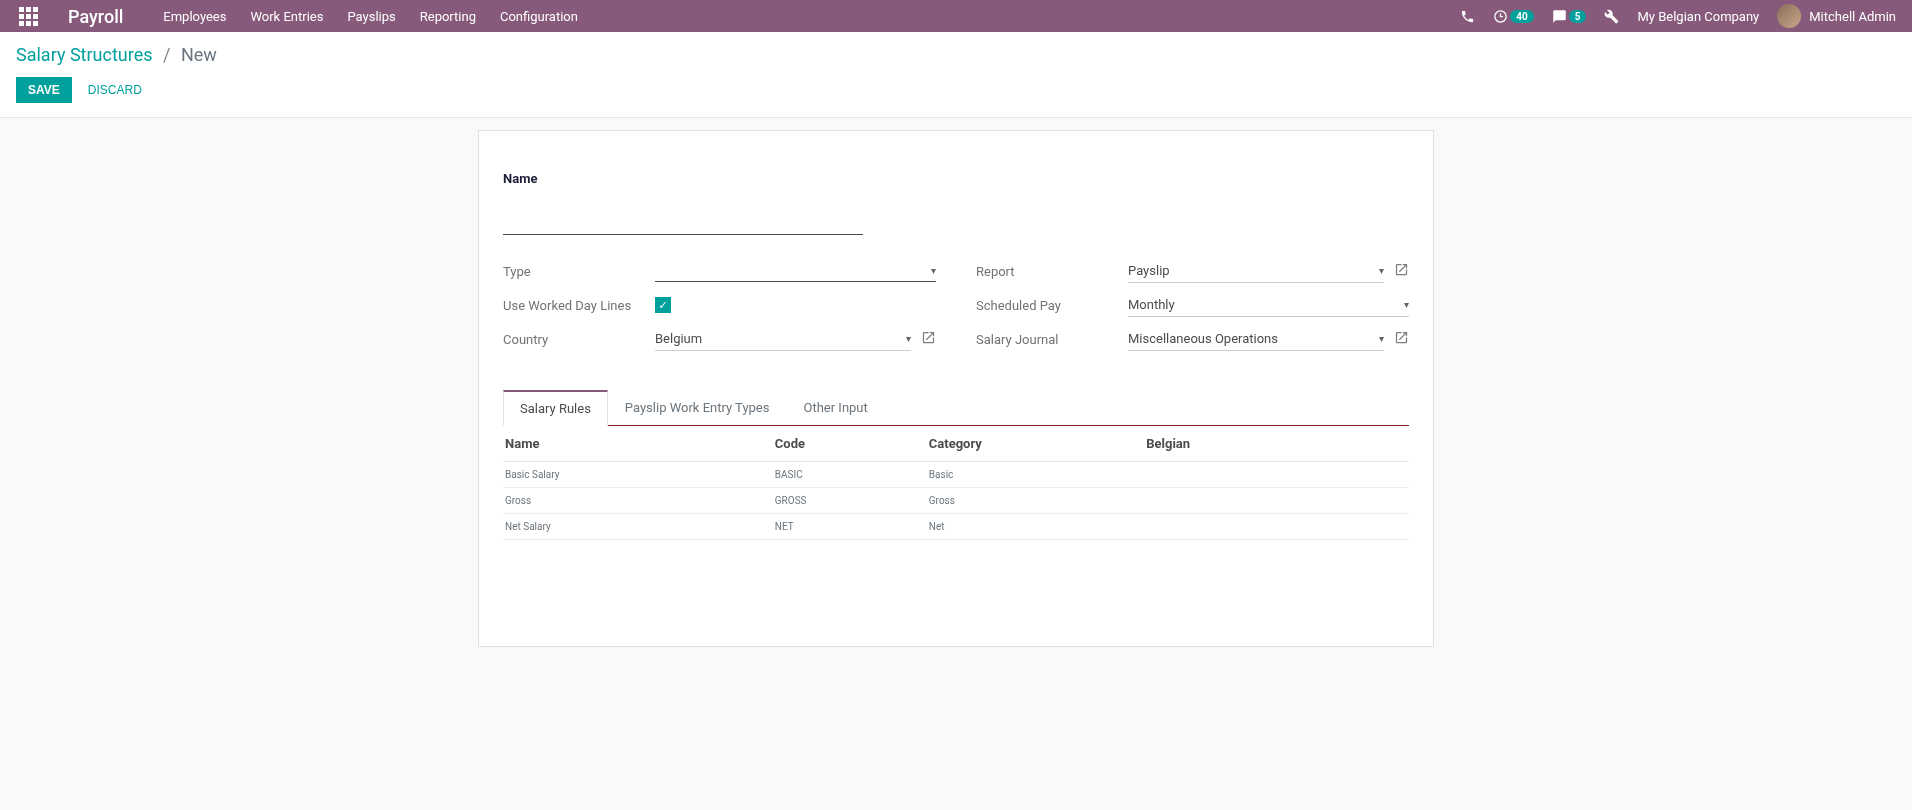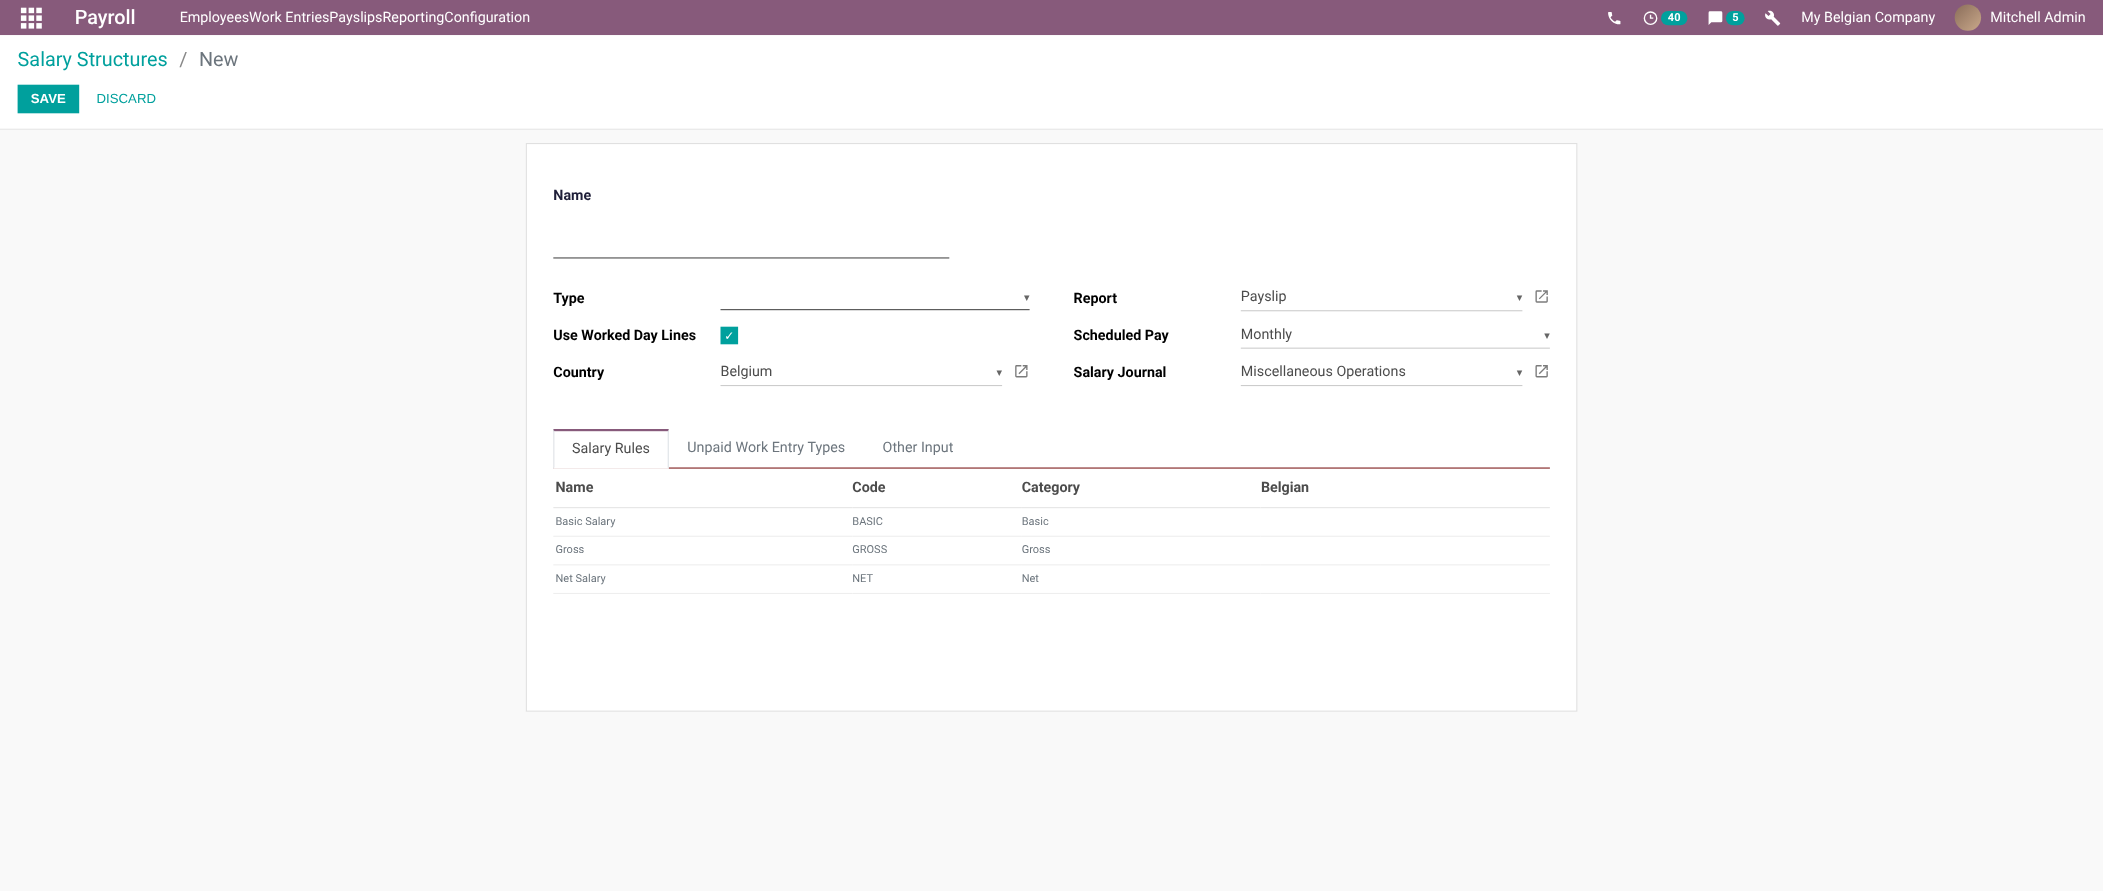--- a/index.html
+++ b/index.html
@@ -3,21 +3,21 @@
 <meta charset="utf-8">
 <style>
   * { box-sizing: border-box; margin: 0; padding: 0; }
   body { font-family: -apple-system, BlinkMacSystemFont, "Segoe UI", Roboto, "Helvetica Neue", Arial, sans-serif; font-size: 13px; color: #4c4c4c; background: #f9f9f9; }
   
   
   .navbar { background: #875a7b; height: 32px; display: flex; align-items: center; padding: 0 16px; color: #fff; }
   .apps-icon { width: 24px; height: 24px; display: flex; flex-wrap: wrap; gap: 2px; align-content: center; justify-content: center; cursor: pointer; }
   .apps-icon span { width: 5px; height: 5px; background: #fff; display: block; }
   .app-title { font-size: 18px; font-weight: 500; margin-left: 28px; margin-right: 40px; }
-  .nav-menu { display: flex; }
+  .nav-menu { display: flex; gap: 24px; }
   .nav-menu a { color: #fff; text-decoration: none; font-size: 13px; cursor: pointer; }
   .nav-right { margin-left: auto; display: flex; align-items: center; gap: 18px; }
   .icon-btn { color: #fff; cursor: pointer; display: flex; align-items: center; position: relative; }
   .badge { background: #00a09d; color: #fff; font-size: 10px; padding: 1px 6px; border-radius: 10px; margin-left: 2px; font-weight: bold; }
   .company-name { font-size: 13px; }
   .user-area { display: flex; align-items: center; gap: 8px; cursor: pointer; }
   .avatar { width: 24px; height: 24px; border-radius: 50%; background: linear-gradient(135deg, #8a6d5a, #c9a88a); display: inline-block; }
   
   
   .control-panel { background: #fff; border-bottom: 1px solid #e5e5e5; padding: 12px 16px 14px 16px; }
@@ -33,21 +33,21 @@
   .sheet-wrapper { display: flex; justify-content: center; padding: 12px 0 24px 0; }
   .sheet { background: #fff; border: 1px solid #e0e0e0; width: 956px; padding: 40px 24px 16px 24px; }
   
   .title-row { margin-bottom: 10px; }
   .title-label { font-size: 13px; font-weight: bold; color: #1f1f39; }
   .title-input { width: 360px; border: none; border-bottom: 1px solid #4c4c4c; font-size: 14px; padding: 6px 0; margin-top: 20px; outline: none; background: transparent; }
   
   .form-group { display: flex; gap: 40px; margin-top: 22px; }
   .form-col { flex: 1; }
   .field-row { display: flex; align-items: center; margin-bottom: 6px; min-height: 28px; }
-  .field-label { width: 152px; font-size: 13px; color: #000000; font-weight: bold; flex-shrink: 0; }
+  .field-label { width: 152px; font-size: 13px; color: #737373; font-weight: normal; flex-shrink: 0; }
   .field-value { flex: 1; display: flex; align-items: center; }
   .select-field { flex: 1; border: none; border-bottom: 1px solid #ccc; padding: 4px 0; font-size: 13px; color: #4c4c4c; background: transparent; display: flex; justify-content: space-between; align-items: center; cursor: pointer; min-height: 22px; }
   .select-field.required { border-bottom: 1px solid #4c4c4c; }
   .caret { font-size: 10px; color: #666; margin-left: 6px; }
   .ext-link { margin-left: 10px; color: #7c7c7c; cursor: pointer; font-size: 13px; }
   .checkbox { width: 16px; height: 16px; background: #00a09d; display: flex; align-items: center; justify-content: center; color: #fff; font-size: 11px; cursor: pointer; }
   
   
   .tabs { display: flex; margin-top: 30px; border-bottom: 1px solid #7f1d1d; }
   .tab { padding: 9px 16px; border: 1px solid transparent; font-size: 13px; cursor: pointer; color: #6c757d; position: relative; top: 1px; }
@@ -207,21 +207,21 @@
                   <path d="M14 3v2h3.6l-9.8 9.8 1.4 1.4L19 6.4V10h2V3h-7zM19 19H5V5h7V3H5a2 2 0 00-2 2v14a2 2 0 002 2h14a2 2 0 002-2v-7h-2v7z"></path>
                 </svg>
             </span>
           </div>
         </div>
       </div>
     </div>
 
     <div class="tabs">
       <div class="tab active">Salary Rules</div>
-      <div class="tab">Unpaid Work Entry Types</div>
+      <div class="tab">Payslip Work Entry Types</div>
       <div class="tab">Other Input</div>
     </div>
 
     <table class="rules-table">
       <thead>
         <tr>
           <th style="width:30%">Name</th>
           <th style="width:17%">Code</th>
           <th style="width:24%">Category</th>
           <th>Belgian</th>

